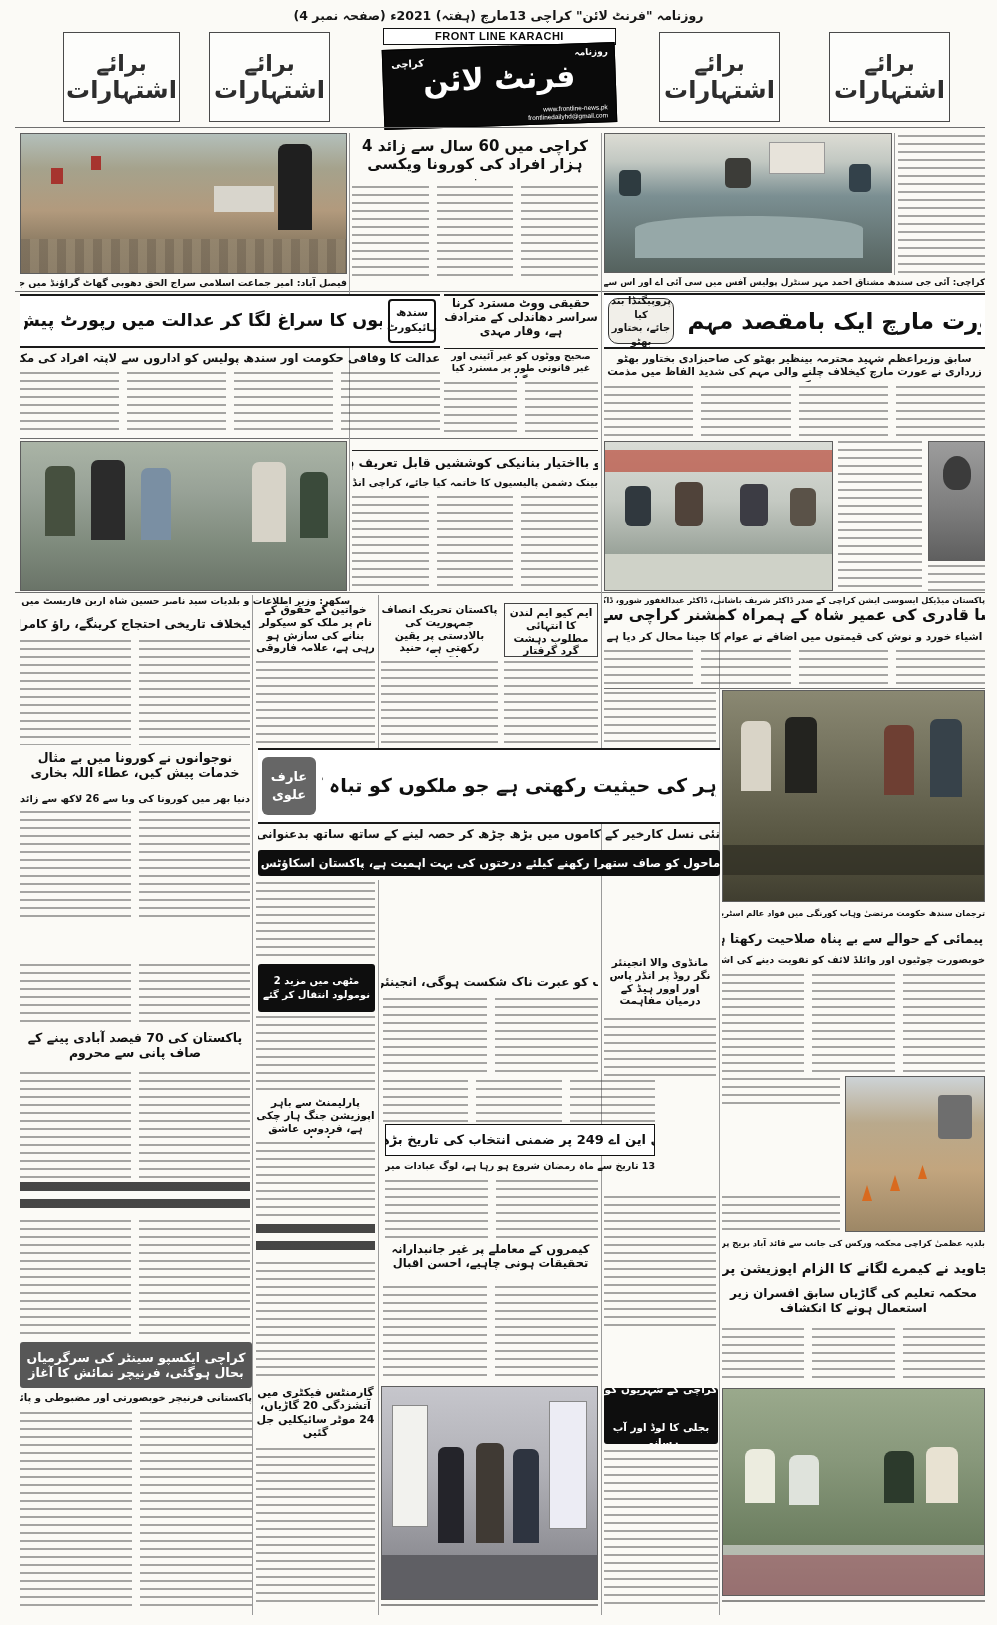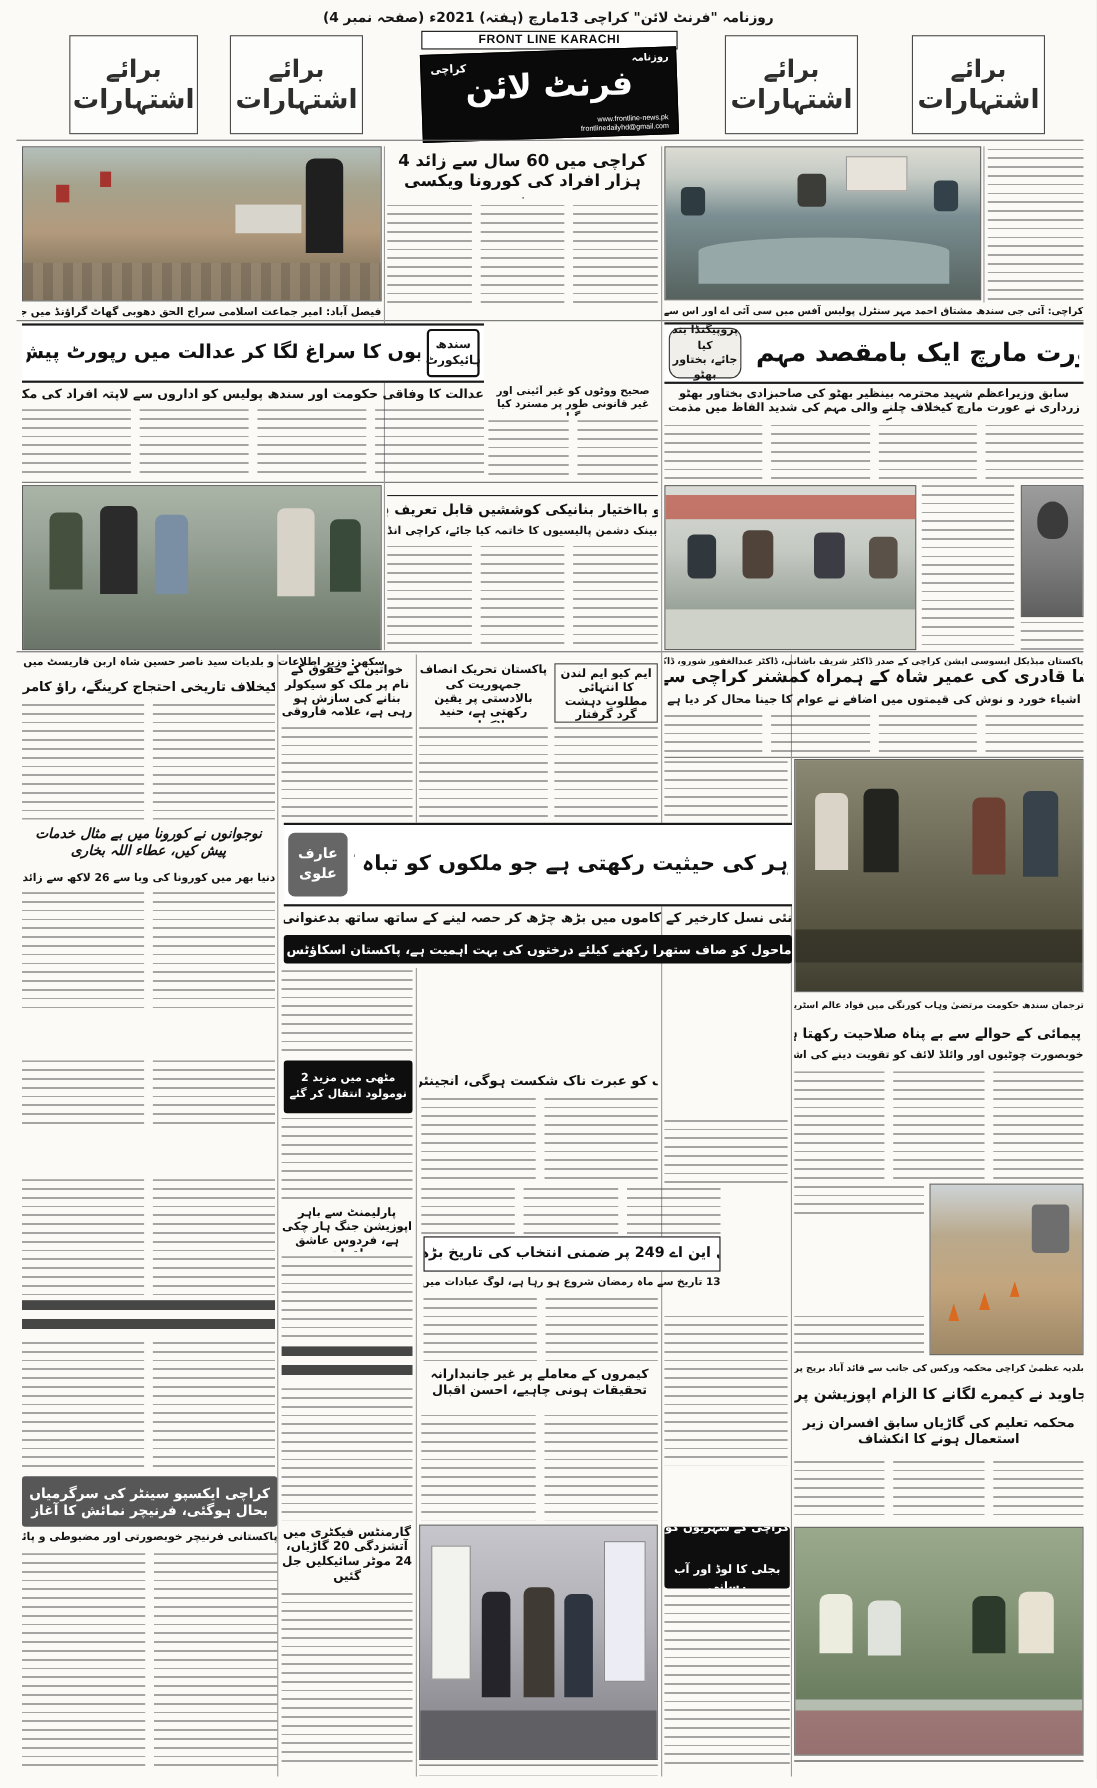--- a/index.html
+++ b/index.html
@@ -109,20 +109,21 @@
     <div class="h h1l u" style="flex:1;height:100%;font-size:17.5px;">لاپتہ شہریوں کا سراغ لگا کر عدالت میں رپورٹ پیش کی جائے</div>
   </div>
   <div class="abs sub u" style="left:20px;top:351px;width:420px;height:16px;font-size:11.5px;white-space:nowrap;">عدالت کا وفاقی حکومت اور سندھ پولیس کو اداروں سے لاپتہ افراد کی مکمل چھان بین کا حکم</div>
   <div class="abs stripes" style="left:20px;top:372px;width:420px;height:62px;">
       <i></i>
       <i></i>
       <i></i>
       <i></i>
     </div>
 
+  <div class="abs h u" style="left:444px;top:294px;width:154px;height:52px;font-size:11.5px;border-top:2px solid #1a1a1a;border-bottom:1px solid #1a1a1a;">حقیقی ووٹ مسترد کرنا سراسر دھاندلی کے مترادف ہے، وقار مہدی</div>
   <div class="abs sub u" style="left:444px;top:350px;width:154px;height:28px;font-size:9.5px;">صحیح ووٹوں کو غیر آئینی اور غیر قانونی طور پر مسترد کیا گیا</div>
   <div class="abs stripes" style="left:444px;top:382px;width:154px;height:52px;">
       <i></i>
       <i></i>
     </div>
 
   <div class="abs banner" style="left:604px;top:293px;width:381px;height:56px;">
     <div class="tagbox u" style="width:66px;height:46px;border:1.5px solid #333;background:#f1efe9;border-radius:10px;font-size:10px;">
       <span>پروپیگنڈا بند کیا</span>
       <span>جائے، بختاور بھٹو</span>
@@ -225,32 +226,33 @@
   <div class="abs banner" style="left:258px;top:748px;width:462px;height:76px;">
     <div class="tagbox u" style="width:54px;height:58px;background:#666;color:#fff;border-radius:6px;font-size:13px;">
       <span>عارف</span>
       <span>علوی</span>
     </div>
     <div class="h h1l u" style="flex:1;height:100%;font-size:19px;">بدعنوانی زہر کی حیثیت رکھتی ہے جو ملکوں کو تباہ کر دیتی ہے</div>
   </div>
   <div class="abs sub u" style="left:258px;top:827px;width:462px;height:20px;font-size:12px;white-space:nowrap;">نئی نسل کارخیر کے کاموں میں بڑھ چڑھ کر حصہ لینے کے ساتھ ساتھ بدعنوانی کے خلاف کھڑی ہو جائے</div>
   <div class="abs bb u" style="left:258px;top:850px;width:462px;height:26px;font-size:11.5px;white-space:nowrap;">ماحول کو صاف ستھرا رکھنے کیلئے درختوں کی بہت اہمیت ہے، پاکستان اسکاؤٹس سندھ کے زیر اہتمام تقریب سے خطاب</div>
 
-  <div class="abs h u" style="left:20px;top:750px;width:230px;height:40px;font-size:12.5px;font-style:italic;">نوجوانوں نے کورونا میں بے مثال خدمات پیش کیں، عطاء اللہ بخاری</div>
+  <div class="abs h u" style="left:20px;top:750px;width:230px;height:40px;font-size:12.5px;">نوجوانوں نے کورونا میں بے مثال خدمات پیش کیں، عطاء اللہ بخاری</div>
   <div class="abs sub u" style="left:20px;top:793px;width:230px;height:14px;font-size:9.8px;white-space:nowrap;">دنیا بھر میں کورونا کی وبا سے 26 لاکھ سے زائد افراد ہلاک</div>
   <div class="abs stripes" style="left:20px;top:811px;width:230px;height:108px;">
       <i></i>
       <i></i>
     </div>
 
   <div class="abs stripes" style="left:20px;top:964px;width:230px;height:64px;">
       <i></i>
       <i></i>
     </div>
 
+  <div class="abs h u" style="left:20px;top:1030px;width:230px;height:38px;font-size:12.5px;">پاکستان کی 70 فیصد آبادی پینے کے صاف پانی سے محروم</div>
   <div class="abs stripes" style="left:20px;top:1072px;width:230px;height:106px;">
       <i></i>
       <i></i>
     </div>
 
   <div class="abs hstripe" style="left:20px;top:1182px;width:230px;height:32px;"></div>
   <div class="abs stripes" style="left:20px;top:1220px;width:230px;height:118px;">
       <i></i>
       <i></i>
     </div>
@@ -289,20 +291,21 @@
   <div class="abs stripes" style="left:383px;top:998px;width:215px;height:78px;">
       <i></i>
       <i></i>
     </div>
   <div class="abs stripes" style="left:383px;top:1080px;width:272px;height:42px;">
       <i></i>
       <i></i>
       <i></i>
     </div>
 
+  <div class="abs h u" style="left:604px;top:956px;width:112px;height:58px;font-size:10.5px;">مانڈوی والا انجینئر نگر روڈ پر انڈر پاس اور اوور ہیڈ کے درمیان مفاہمت</div>
   <div class="abs stripes" style="left:604px;top:1018px;width:112px;height:58px;">
       <i></i>
     </div>
 
   <div class="abs h h1l u" style="left:385px;top:1124px;width:270px;height:32px;font-size:13px;border:1.5px solid #111;box-sizing:border-box;background:#fff;">پی ٹی آئی کی این اے 249 پر ضمنی انتخاب کی تاریخ بڑھانیکی استدعا</div>
   <div class="abs sub u" style="left:385px;top:1160px;width:270px;height:15px;font-size:9.5px;white-space:nowrap;">13 تاریخ سے ماہ رمضان شروع ہو رہا ہے، لوگ عبادات میں مصروف ہوں گے، خرم شیر زمان</div>
   <div class="abs stripes" style="left:385px;top:1180px;width:213px;height:58px;">
       <i></i>
       <i></i>
     </div>

